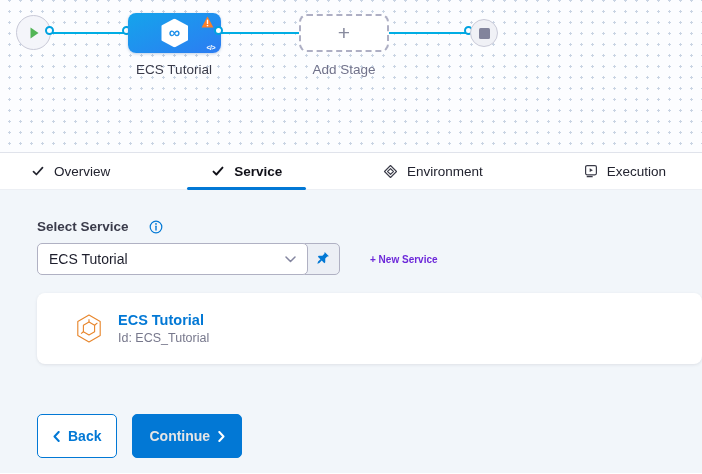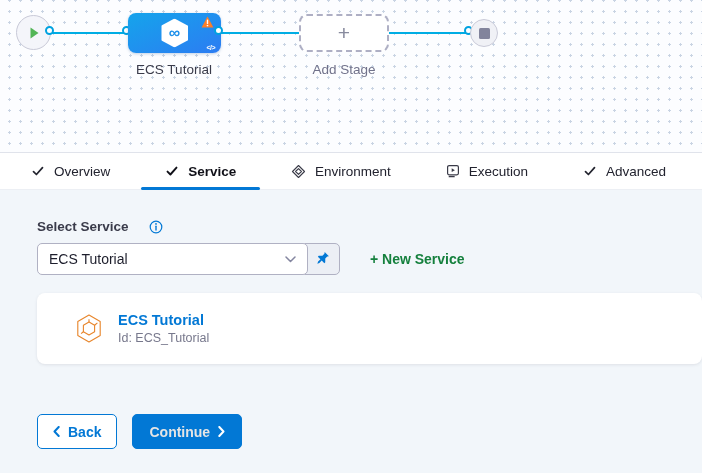--- a/index.html
+++ b/index.html
@@ -83,31 +83,31 @@
   .dropdown {
     width:271px; height:32px; background:#fff; border:1px solid #b0b1c3; border-radius:5px;
     display:flex; align-items:center; justify-content:space-between;
     padding:0 11px; font-size:14px; color:#1d1e2c; position:relative; z-index:2; cursor:pointer;
   }
   .pin-btn {
     width:36px; height:32px; margin-left:-4px; z-index:1;
     background:#eceff5; border:1px solid #b0b1c3; border-radius:0 5px 5px 0;
     display:flex; align-items:center; justify-content:center; cursor:pointer;
   }
-  .new-service { margin-left:30px; color:#15803d; font-weight:bold; font-size:14px; cursor:pointer; }
+  .new-service { margin-left:30px; color:#6d28d9; font-weight:bold; font-size:10px; cursor:pointer; }
   .service-card {
     margin-top:18px; width:665px; height:71px; background:#fff; border-radius:8px;
     box-shadow:0 1px 3px rgba(96,97,112,.14);
     display:flex; align-items:center; padding-left:38px; gap:15px;
   }
   .card-title { color:#0278d5; font-weight:bold; font-size:14.5px; cursor:pointer; }
   .card-id { color:#77788c; font-size:12.5px; margin-top:3px; }
 
   .footer-buttons { display:flex; gap:15px; margin-top:50px; }
-  .btn { height:35px; border-radius:5px; font-size:14px; font-weight:bold;
+  .btn { height:44px; border-radius:5px; font-size:14px; font-weight:bold;
          display:flex; align-items:center; gap:8px; cursor:pointer; }
   .btn-back { padding:0 15px; background:#fff; border:1.5px solid #0278d5; color:#0278d5; }
   .btn-continue { padding:0 16px; background:#0278d5; border:1.5px solid #0278d5; color:#e5e5e5; }
   .ic { line-height:0; display:inline-flex; }
 </style>
 </head>
 <body>
 
 <div class="canvas">
   <div class="flow-line"></div>
@@ -186,28 +186,20 @@
     <span class="ic">
       <svg width="14" height="14" viewBox="0 0 14 14" fill="none">
         <rect x="1.6" y="1.6" width="10.8" height="9.2" rx="1.5" stroke="#3a3b48" stroke-width="1.2"></rect>
         <path d="M5.7 4.3 L8.9 6.2 L5.7 8.1 Z" fill="#3a3b48"></path>
         <path d="M3.2 12.7 H8.2" stroke="#3a3b48" stroke-width="1.2" stroke-linecap="round"></path>
       </svg>
     </span>
     <span>Execution</span>
   </div>
 
-  <div class="tab">
-    <span class="ic">
-      <svg width="14" height="14" viewBox="0 0 14 14">
-          <path d="M2.5 7.6 L5.4 10.5 L11.5 3.6" stroke="#23242f" stroke-width="1.7" fill="none" stroke-linecap="round" stroke-linejoin="round"></path>
-        </svg>
-    </span>
-    <span>Advanced</span>
-  </div>
 </div>
 
 <div class="content">
 
   <div class="field-label">
     <span>Select Service</span>
     <span class="ic">
       <svg width="14" height="14" viewBox="0 0 14 14" fill="none">
         <circle cx="7" cy="7" r="5.8" stroke="#0278d5" stroke-width="1.2"></circle>
         <path d="M7 6.3 V10.1" stroke="#0278d5" stroke-width="1.4" stroke-linecap="round"></path>

